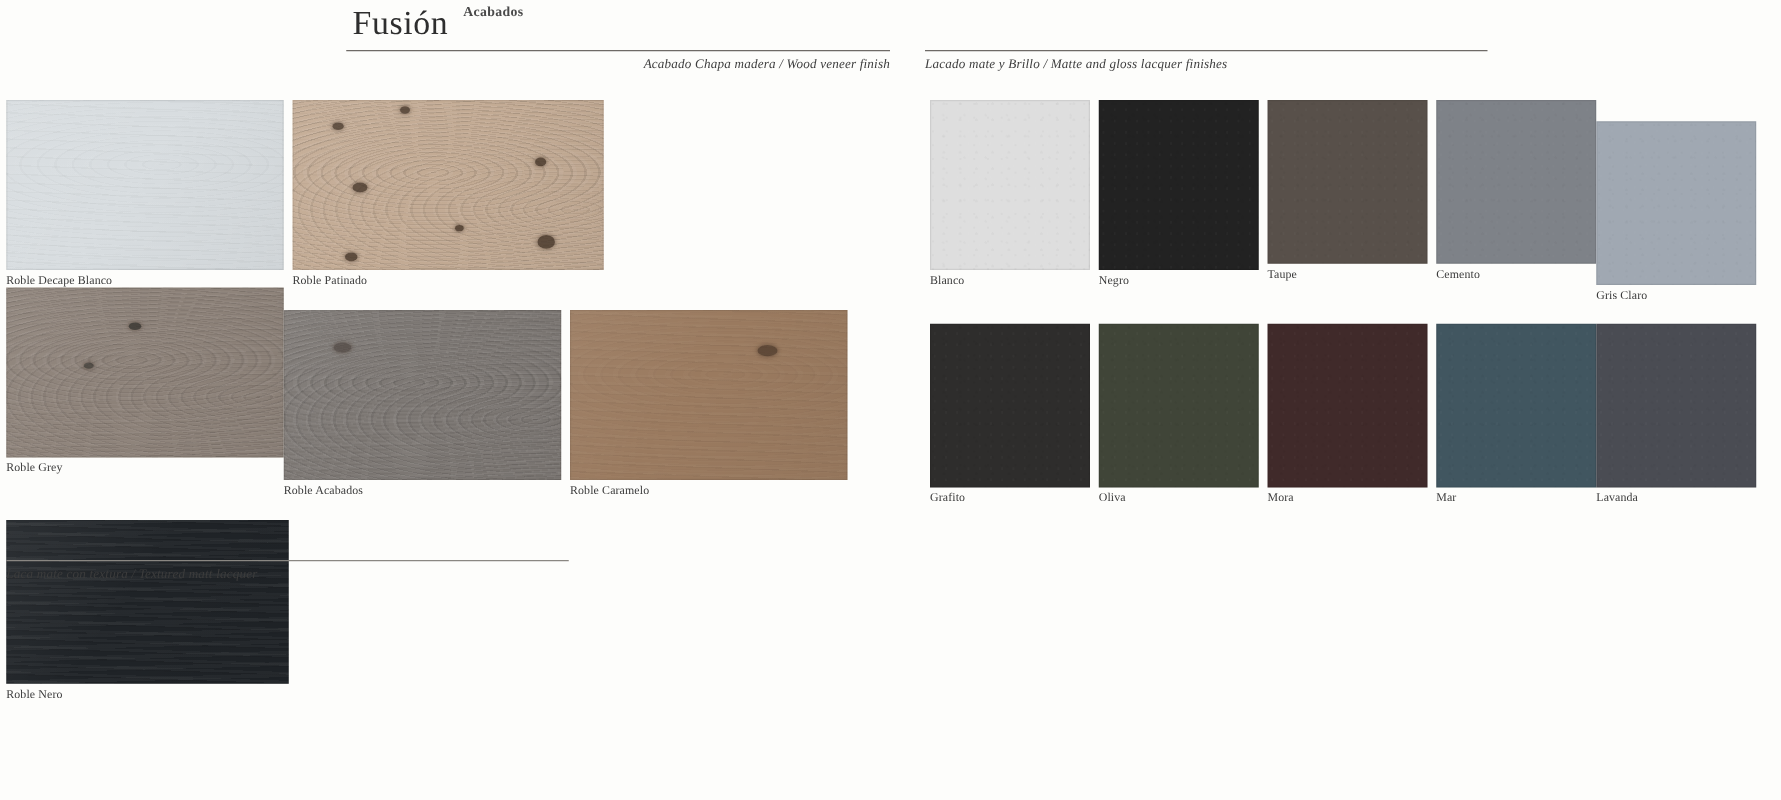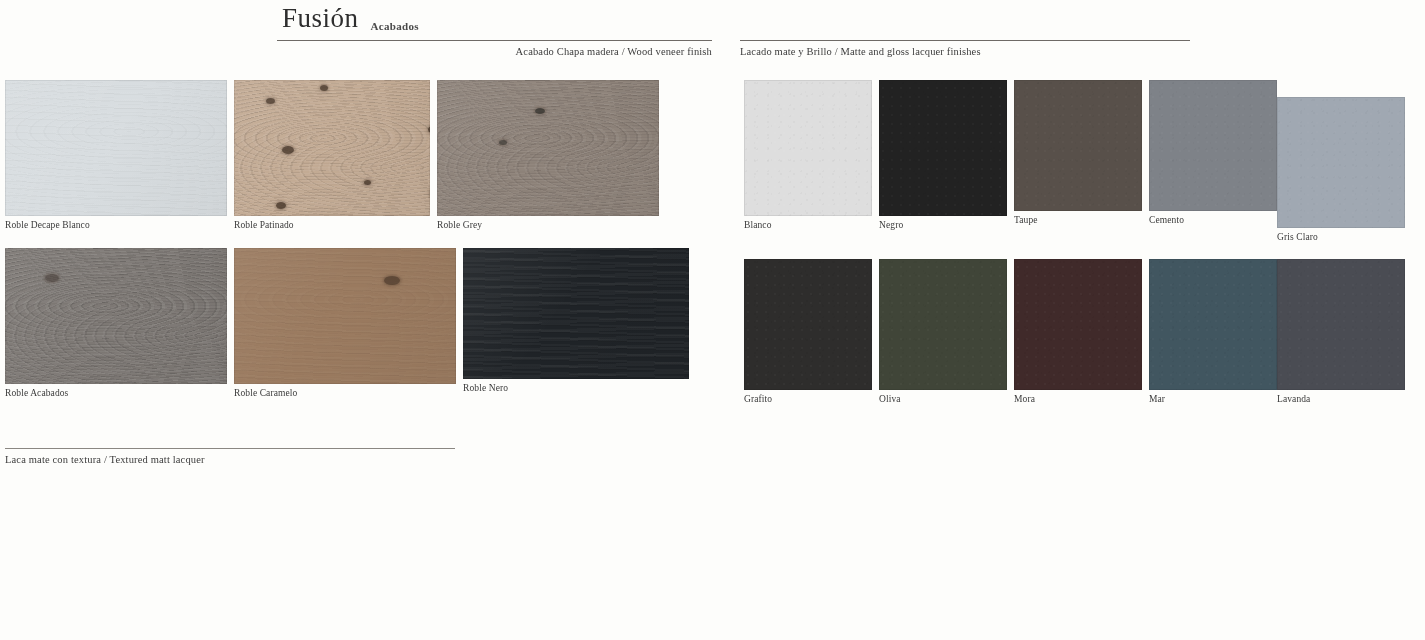--- a/index.html
+++ b/index.html
@@ -19,21 +19,21 @@
 
   
   .title-block {
     position: absolute;
     left: 277px;
     top: 4px;
     width: 920px;
   }
   .title-row {
     display: flex;
-    align-items: flex-end;
+    align-items: flex-start;
     gap: 12px;
     padding-left: 5px;
   }
   .brand-title {
     font-family: "Liberation Serif", "DejaVu Serif", serif;
     font-size: 27px;
     font-weight: 400;
     letter-spacing: 0.5px;
     color: #2e2e2e;
     line-height: 1.05;
@@ -49,20 +49,21 @@
   
   .rule {
     height: 1px;
     background: #6e6a66;
     width: 100%;
   }
   .rule.thin { background: #8a8782; }
 
   .section-head {
     position: absolute;
+    font-style: italic;
   }
   .section-label {
     font-family: "Liberation Serif", "DejaVu Serif", serif;
     font-size: 10.5px;
     color: #3c3c3c;
     letter-spacing: 0.15px;
     padding-top: 5px;
   }
   .section-label.right {
     text-align: right;
@@ -165,21 +166,21 @@
 
     <div class="swatch-cell" style="width:222px; margin-right:7px;">
       <div class="swatch" style="height:136px; background:#d8dde0;">
         <div class="grain lines" style="opacity:.45;"></div>
         <div class="grain swirl-soft" style="opacity:.35;"></div>
         <div class="sheen"></div>
       </div>
       <div class="swatch-label">Roble Decape Blanco</div>
     </div>
 
-    <div class="swatch-cell" style="width:196px; margin-right:7px;">
+    <div class="swatch-cell" style="width:249px; margin-right:7px;">
       <div class="swatch" style="height:136px; background:#c3ab94;">
         <div class="grain swirl" style="opacity:.8;"></div>
         <div class="grain lines" style="opacity:.4;"></div>
         <div class="knot" style="left:32px; top:18px; width:9px; height:6px;"></div>
         <div class="knot" style="left:48px; top:66px; width:12px; height:8px;"></div>
         <div class="knot" style="left:86px; top:5px; width:8px; height:6px;"></div>
         <div class="knot" style="left:130px; top:100px; width:7px; height:5px;"></div>
         <div class="knot" style="left:194px; top:46px; width:9px; height:7px;"></div>
         <div class="knot" style="left:196px; top:108px; width:14px; height:11px;"></div>
         <div class="knot" style="left:42px; top:122px; width:10px; height:7px;"></div>

